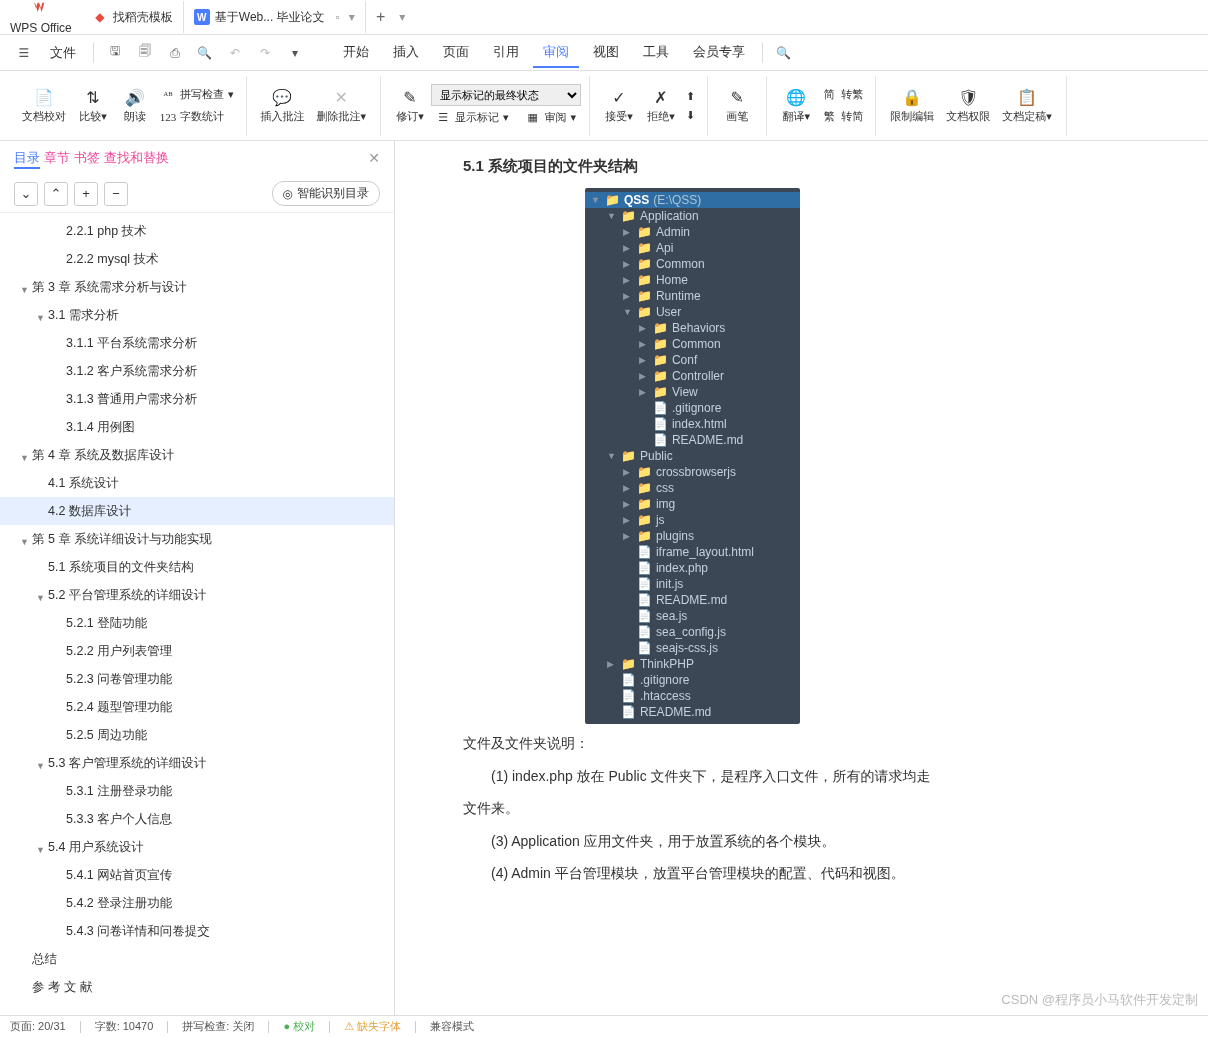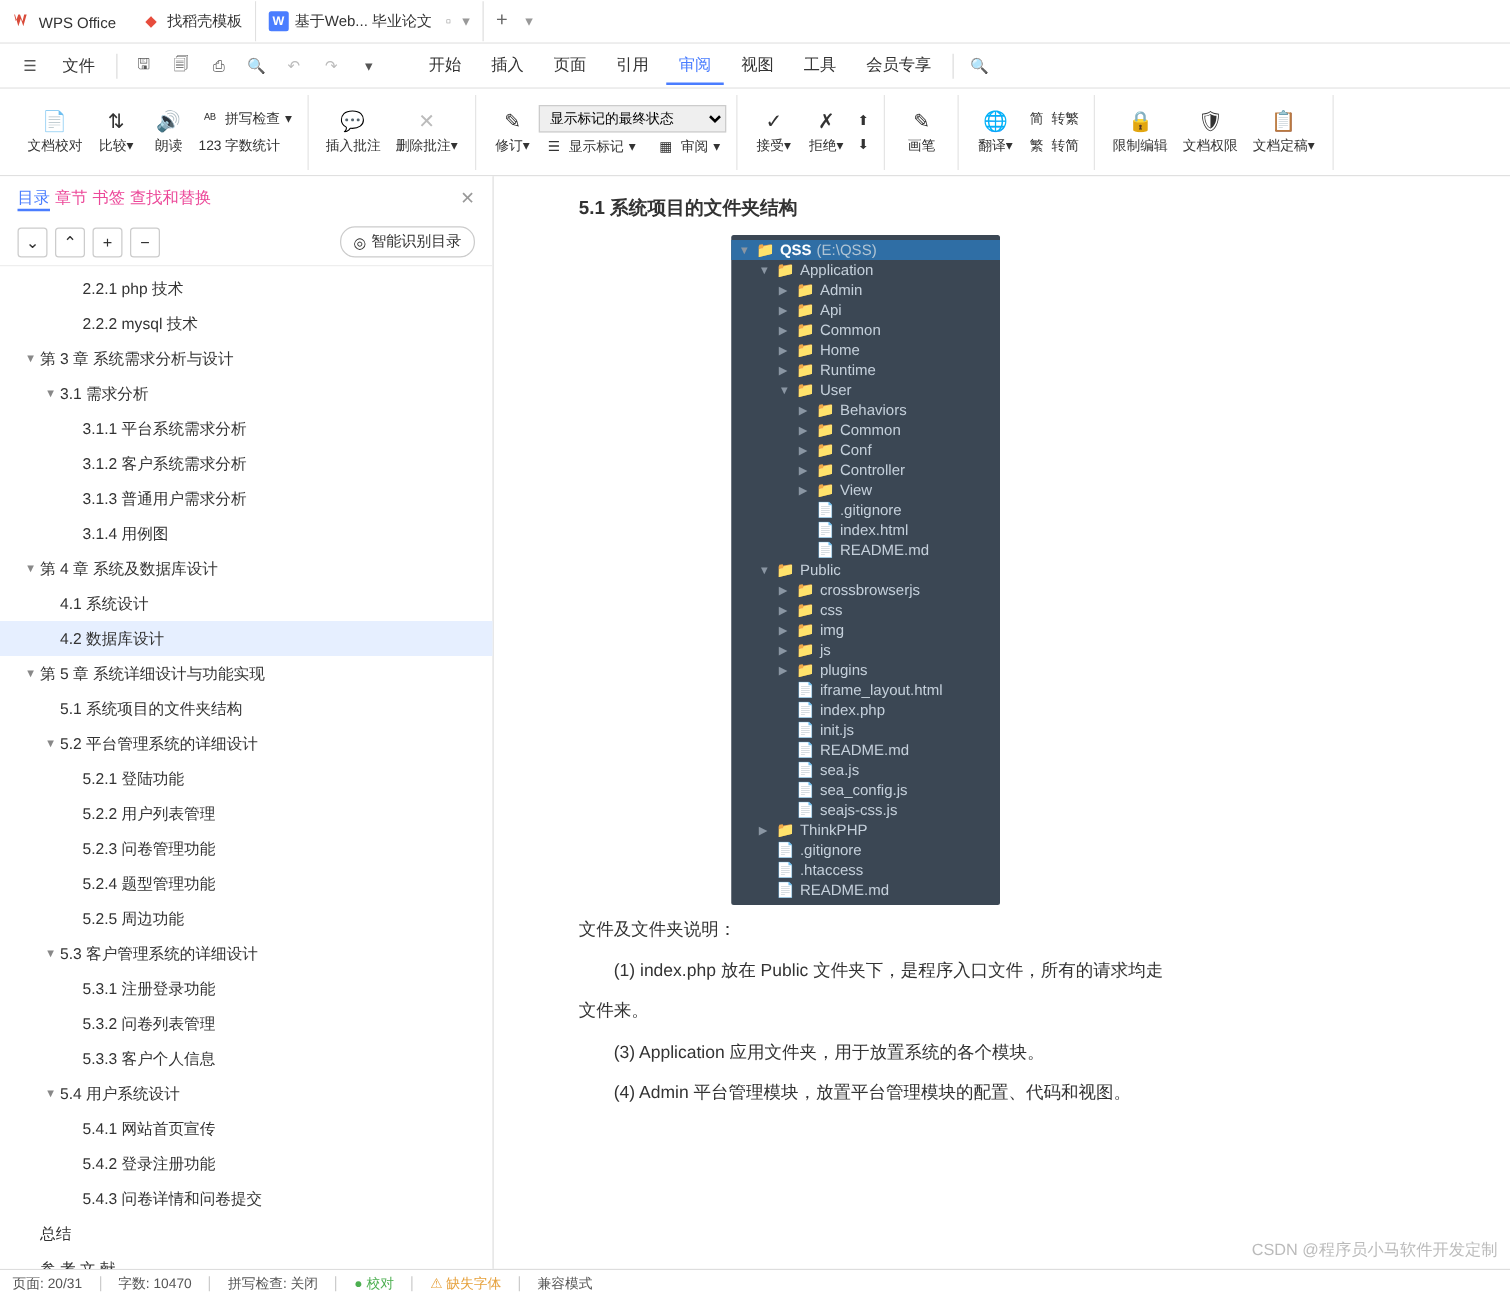--- a/index.html
+++ b/index.html
@@ -1,48 +1,48 @@
 <!DOCTYPE html>
 <html><head>
 <meta charset="utf-8">
 <style>
 * { margin:0; padding:0; box-sizing:border-box; font-family:"Microsoft YaHei",Arial,sans-serif; }
 body { background:#f5f5f5; width:1208px; height:1037px; overflow:hidden; font-size:12px; color:#333; }
 .titlebar { height:35px; background:#fff; display:flex; align-items:center; border-bottom:1px solid #e0e0e0; }
-.app-logo { display:flex; align-items:flex-end; padding:0 10px; gap:5px; }
+.app-logo { display:flex; align-items:center; padding:0 10px; gap:5px;flex-direction:column; }
 .app-logo svg { width:16px; height:16px; }
 .tab { display:flex; align-items:center; height:32px; padding:0 10px; border-right:1px solid #e0e0e0; gap:5px; font-size:12px; }
 .tab.active { background:#fff; }
 .tab-icon { width:16px; height:16px; display:flex; align-items:center; justify-content:center; }
 .add-tab { padding:0 10px; font-size:16px; color:#666; }
 .menubar { height:36px; background:#fff; display:flex; align-items:center; border-bottom:1px solid #e0e0e0; padding:0 10px; gap:2px; }
 .menu-icon-btn { width:28px; height:28px; display:flex; align-items:center; justify-content:center; color:#555; }
 .menu-sep { width:1px; height:20px; background:#ddd; margin:0 5px; }
 .menu-item { padding:5px 10px; font-size:13px; color:#333; }
 .menu-item.active { color:#4a7dff; border-bottom:2px solid #4a7dff; }
 .ribbon { height:70px; background:#fff; display:flex; align-items:center; border-bottom:1px solid #e0e0e0; padding:0 8px; }
 .ribbon-group { display:flex; align-items:center; padding:0 8px; border-right:1px solid #e5e5e5; height:60px; }
 .ribbon-btn { display:flex; flex-direction:column; align-items:center; justify-content:center; padding:2px 6px; min-width:42px; gap:2px; }
 .ribbon-btn .icn { width:20px; height:20px; display:flex; align-items:center; justify-content:center; font-size:16px; }
 .ribbon-btn .lbl { font-size:11px; color:#333; white-space:nowrap; }
 .ribbon-stack { display:flex; flex-direction:column; gap:2px; }
 .ribbon-hbtn { display:flex; align-items:center; gap:4px; padding:2px 4px; font-size:11px; }
-.ribbon-hbtn .icn { width:16px; height:16px; display:flex; align-items:center; justify-content:center; }
+.ribbon-hbtn .icn { width:16px; height:16px; display:flex; align-items:center; justify-content:center;font-family:Liberation Serif, serif; }
 .ribbon-select { height:22px; border:1px solid #ccc; font-size:11px; padding:0 4px; width:150px; }
 .main { display:flex; height:calc(100% - 141px - 22px); }
 .sidebar { width:395px; background:#fff; border-right:1px solid #ddd; display:flex; flex-direction:column; }
 .side-tabs { display:flex; align-items:center; padding:8px 14px; gap:18px; font-size:13px; }
 .side-tab { color:#ec4899; }
 .side-tab.active { color:#4a7dff; border-bottom:2px solid #4a7dff; padding-bottom:2px; }
 .side-close { margin-left:auto; color:#999; font-size:14px; }
 .side-toolbar { display:flex; align-items:center; padding:6px 14px; gap:6px; border-bottom:1px solid #eee; }
 .sq-btn { width:24px; height:24px; border:1px solid #ccc; border-radius:3px; display:flex; align-items:center; justify-content:center; font-size:13px; background:#fff; }
 .smart-btn { margin-left:auto; display:flex; align-items:center; gap:4px; border:1px solid #ccc; border-radius:12px; padding:3px 10px; font-size:12px; }
 .toc { flex:1; overflow-y:auto; padding:4px 0; }
-.toc-item { display:flex; align-items:center; padding:4px 0 4px 14px; font-size:12.5px; color:#333; cursor:pointer; line-height:1.6; }
+.toc-item { display:flex; align-items:flex-end; padding:4px 0 4px 14px; font-size:12.5px; color:#333; cursor:pointer; line-height:1.6; }
 .toc-item.selected { background:#e6efff; }
 .toc-arrow { width:12px; display:inline-block; font-size:9px; color:#888; }
 .l0 { padding-left:20px; } .l1 { padding-left:36px; } .l2 { padding-left:54px; }
 .doc-area { flex:1; background:#f0f0f0; overflow:auto; position:relative; }
 .page { background:#fff; margin:0; width:100%; min-height:100%; padding:0 0 40px 0; }
 .doc-content { padding:10px 20px 20px 68px; }
 .h2 { font-size:15px; font-weight:bold; margin:6px 0 12px 0; }
 .file-tree { background:#3b4754; color:#c5d0db; font-family:Consolas,monospace; font-size:12px; padding:4px 0; width:215px; margin-left:122px; border-radius:2px; }
 .ft-row { display:flex; align-items:center; padding:1px 6px; gap:4px; white-space:nowrap; }
 .ft-fold { color:#d4a656; }
@@ -300,24 +300,20 @@
         <div class="toc-item l1">
           <span class="toc-arrow">▼</span>
           <span>5.3 客户管理系统的详细设计</span>
         </div>
         <div class="toc-item l2">
           <span class="toc-arrow"></span>
           <span>5.3.1 注册登录功能</span>
         </div>
         <div class="toc-item l2">
           <span class="toc-arrow"></span>
-          <span>5.3.2 问卷列表管理</span>
-        </div>
-        <div class="toc-item l2">
-          <span class="toc-arrow"></span>
           <span>5.3.3 客户个人信息</span>
         </div>
         <div class="toc-item l1">
           <span class="toc-arrow">▼</span>
           <span>5.4 用户系统设计</span>
         </div>
         <div class="toc-item l2">
           <span class="toc-arrow"></span>
           <span>5.4.1 网站首页宣传</span>
         </div>

